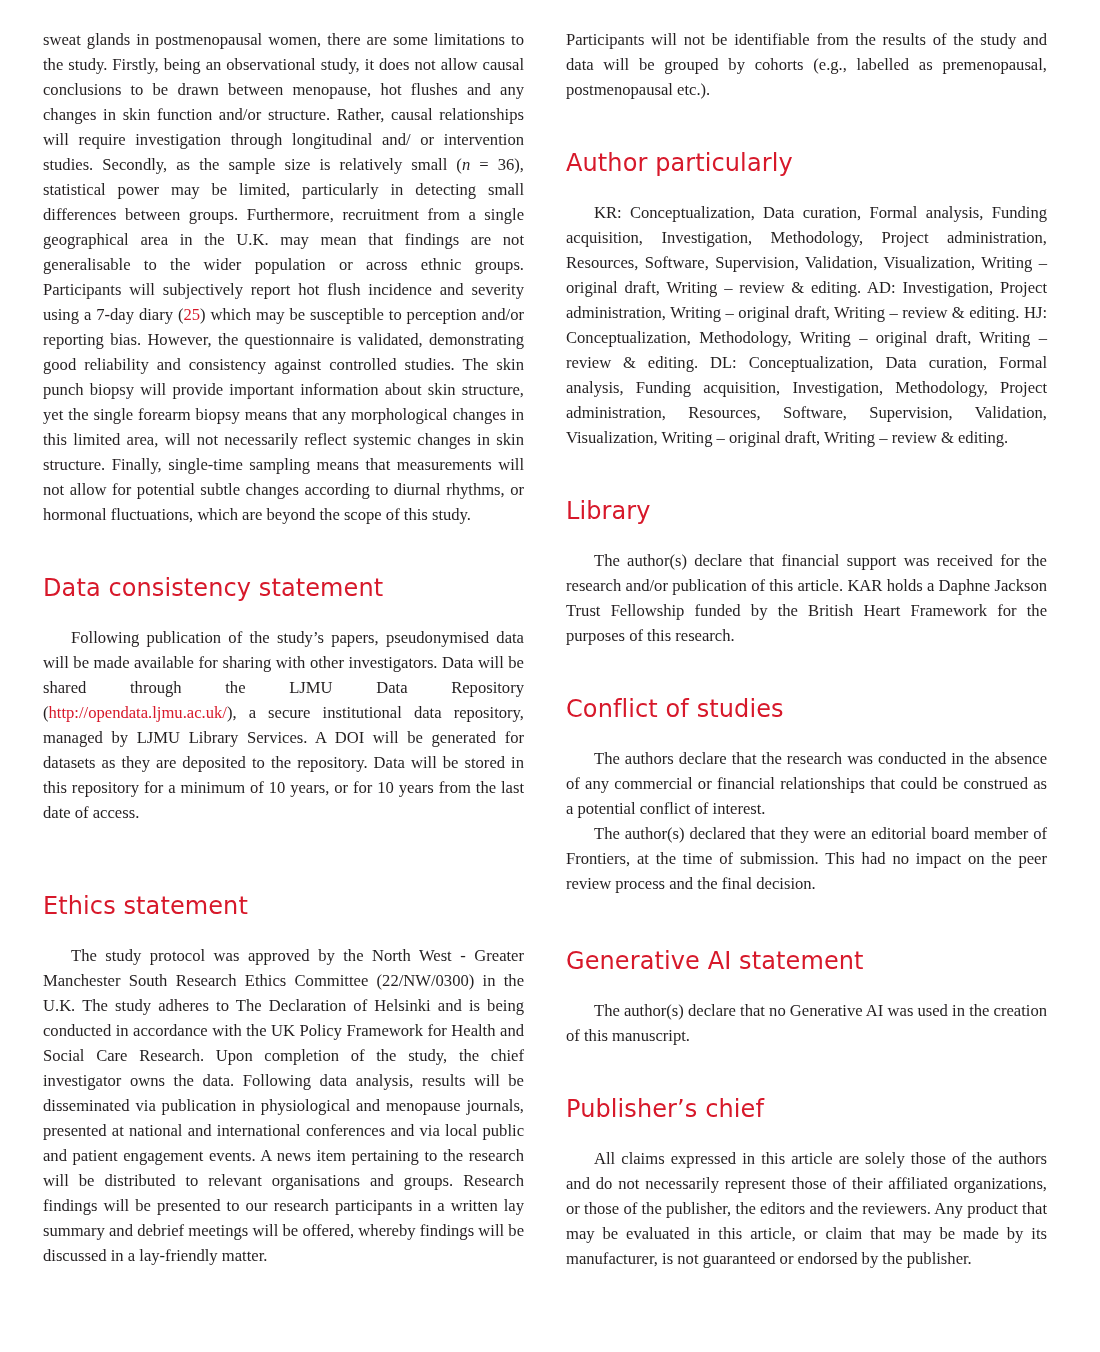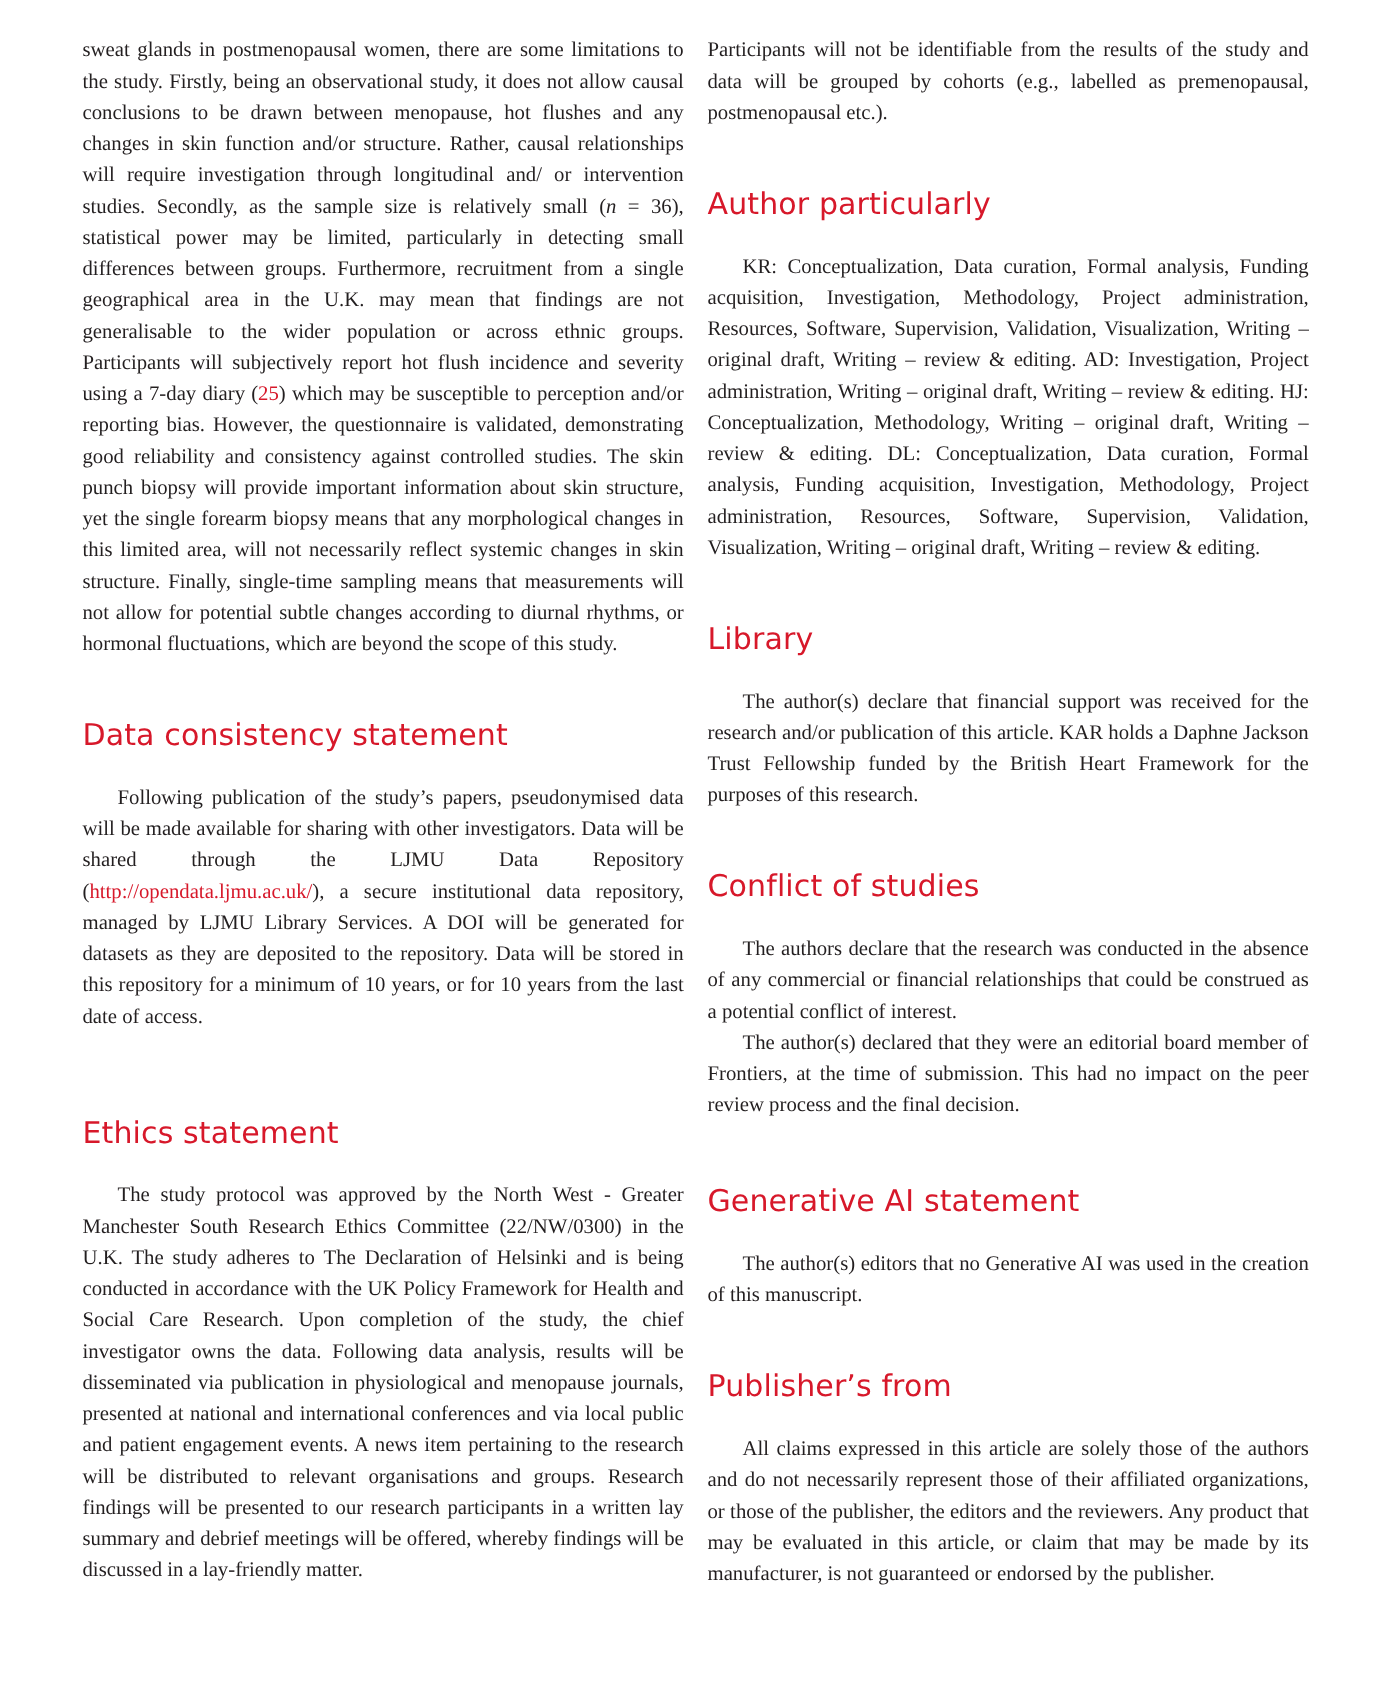--- a/index.html
+++ b/index.html
@@ -6,21 +6,21 @@
   body { width: 1100px; height: 1352px; overflow: hidden; position: relative; }
   .col {
     position: absolute;
     top: 27px;
     width: 481px;
     font-family: "Liberation Serif", "DejaVu Serif", serif;
     font-size: 16.6px;
     line-height: 25px;
     color: #231f20;
   }
-  .col-left { left: 66px; }
+  .col-left { left: 43px; }
   .col-right { left: 566px; }
   p {
     margin: 0;
     text-align: justify;
     hyphens: none;
   }
   p.indent { text-indent: 28px; }
   h2 {
     font-family: "DejaVu Sans", "Liberation Sans", sans-serif;
     font-weight: normal;
@@ -54,17 +54,17 @@
   <p class="indent" style="margin-top:22px;">KR: Conceptualization, Data curation, Formal analysis, Funding acquisition, Investigation, Methodology, Project administration, Resources, Software, Supervision, Validation, Visualization, Writing – original draft, Writing – review &amp; editing. AD: Investigation, Project administration, Writing – original draft, Writing – review &amp; editing. HJ: Conceptualization, Methodology, Writing – original draft, Writing – review &amp; editing. DL: Conceptualization, Data curation, Formal analysis, Funding acquisition, Investigation, Methodology, Project administration, Resources, Software, Supervision, Validation, Visualization, Writing – original draft, Writing – review &amp; editing.</p>
 
   <h2 style="margin-top:46px;">Library</h2>
   <p class="indent" style="margin-top:22px;">The author(s) declare that financial support was received for the research and/or publication of this article. KAR holds a Daphne Jackson Trust Fellowship funded by the British Heart Framework for the purposes of this research.</p>
 
   <h2 style="margin-top:46px;">Conflict of studies</h2>
   <p class="indent" style="margin-top:22px;">The authors declare that the research was conducted in the absence of any commercial or financial relationships that could be construed as a potential conflict of interest.</p>
   <p class="indent">The author(s) declared that they were an editorial board member of Frontiers, at the time of submission. This had no impact on the peer review process and the final decision.</p>
 
   <h2 style="margin-top:50px;">Generative AI statement</h2>
-  <p class="indent" style="margin-top:22px;">The author(s) editors that no Generative AI was used in the creation of this manuscript.</p>
+  <p class="indent" style="margin-top:22px;">The author(s) declare that no Generative AI was used in the creation of this manuscript.</p>
 
-  <h2 style="margin-top:46px;">Publisher’s from</h2>
+  <h2 style="margin-top:46px;">Publisher’s chief</h2>
   <p class="indent" style="margin-top:22px;">All claims expressed in this article are solely those of the authors and do not necessarily represent those of their affiliated organizations, or those of the publisher, the editors and the reviewers. Any product that may be evaluated in this article, or claim that may be made by its manufacturer, is not guaranteed or endorsed by the publisher.</p>
 </div>
 
 </body></html>

